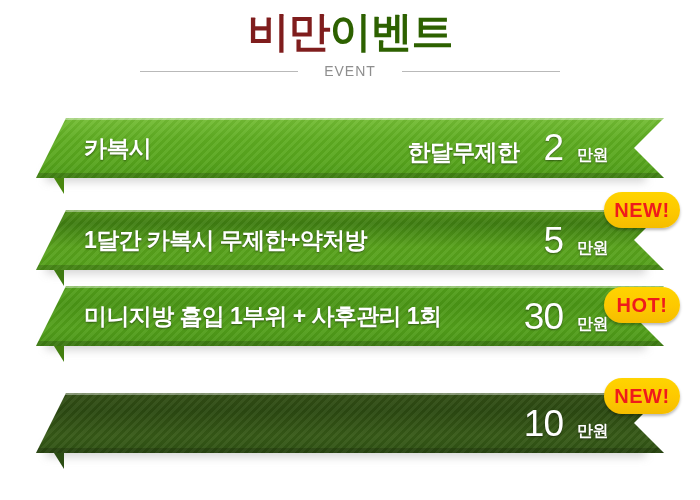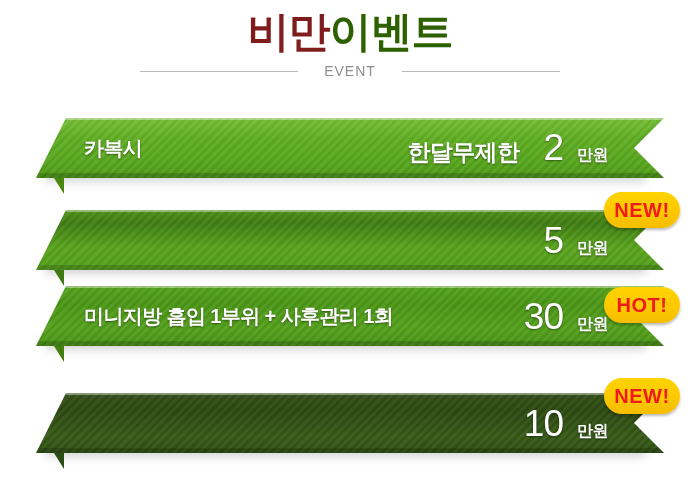--- a/index.html
+++ b/index.html
@@ -167,21 +167,21 @@
     height: 60px;
     z-index: 3;
     display: flex;
     align-items: center;
     color: #ffffff;
     text-shadow: 0 1px 2px rgba(0,0,0,0.45);
   }
   .label {
     position: absolute;
     left: 48px;
-    font-size: 20px;
+    font-size: 23px;
     font-weight: bold;
     letter-spacing: -0.6px;
     white-space: nowrap;
   }
   .priceblock {
     position: absolute;
     right: 56px;
     display: flex;
     align-items: baseline;
     white-space: nowrap;
@@ -254,20 +254,21 @@
         <span class="unit">만원</span>
       </span>
     </div>
   </div>
 
   <div class="row row-2">
     <div class="shadow"></div>
     <div class="tail"></div>
     <div class="bar bar-2"></div>
     <div class="bar-text">
+      <span class="label">1달간 카복시 무제한+약처방</span>
       <span class="priceblock">
         <span class="note"></span>
         <span class="amount">5</span>
         <span class="unit">만원</span>
       </span>
     </div>
   </div>
 
   <div class="row row-3">
     <div class="shadow"></div>

